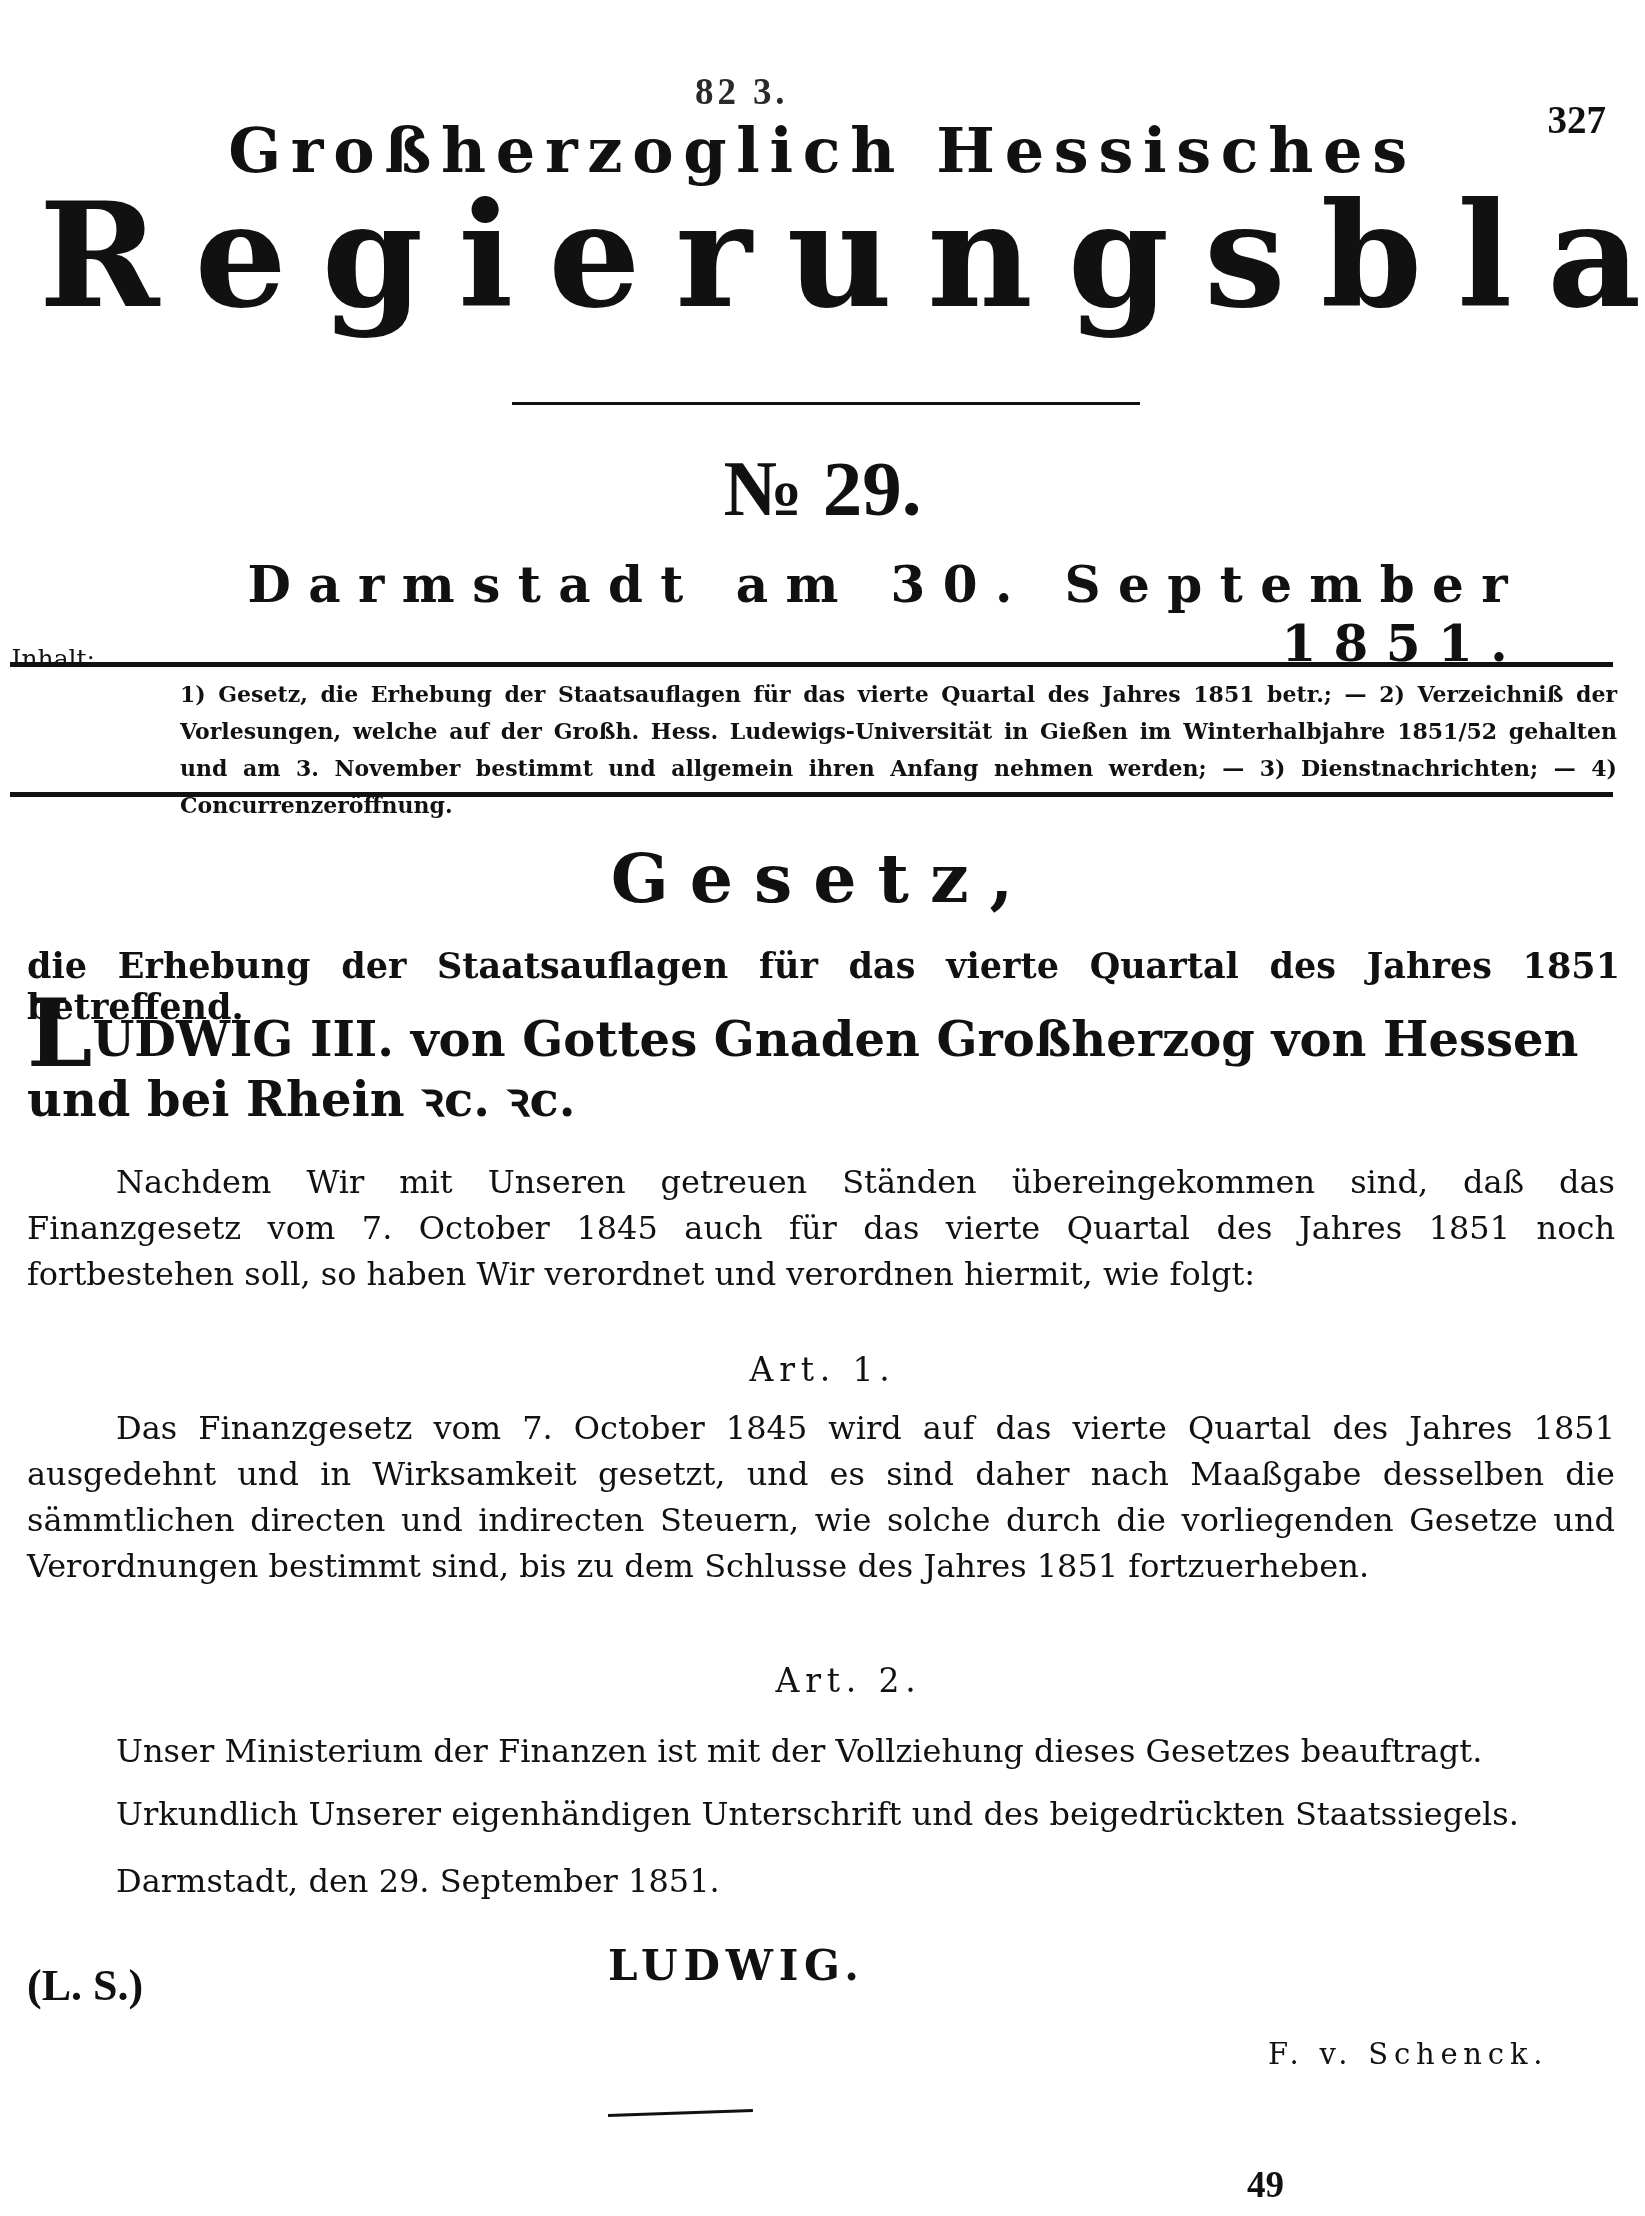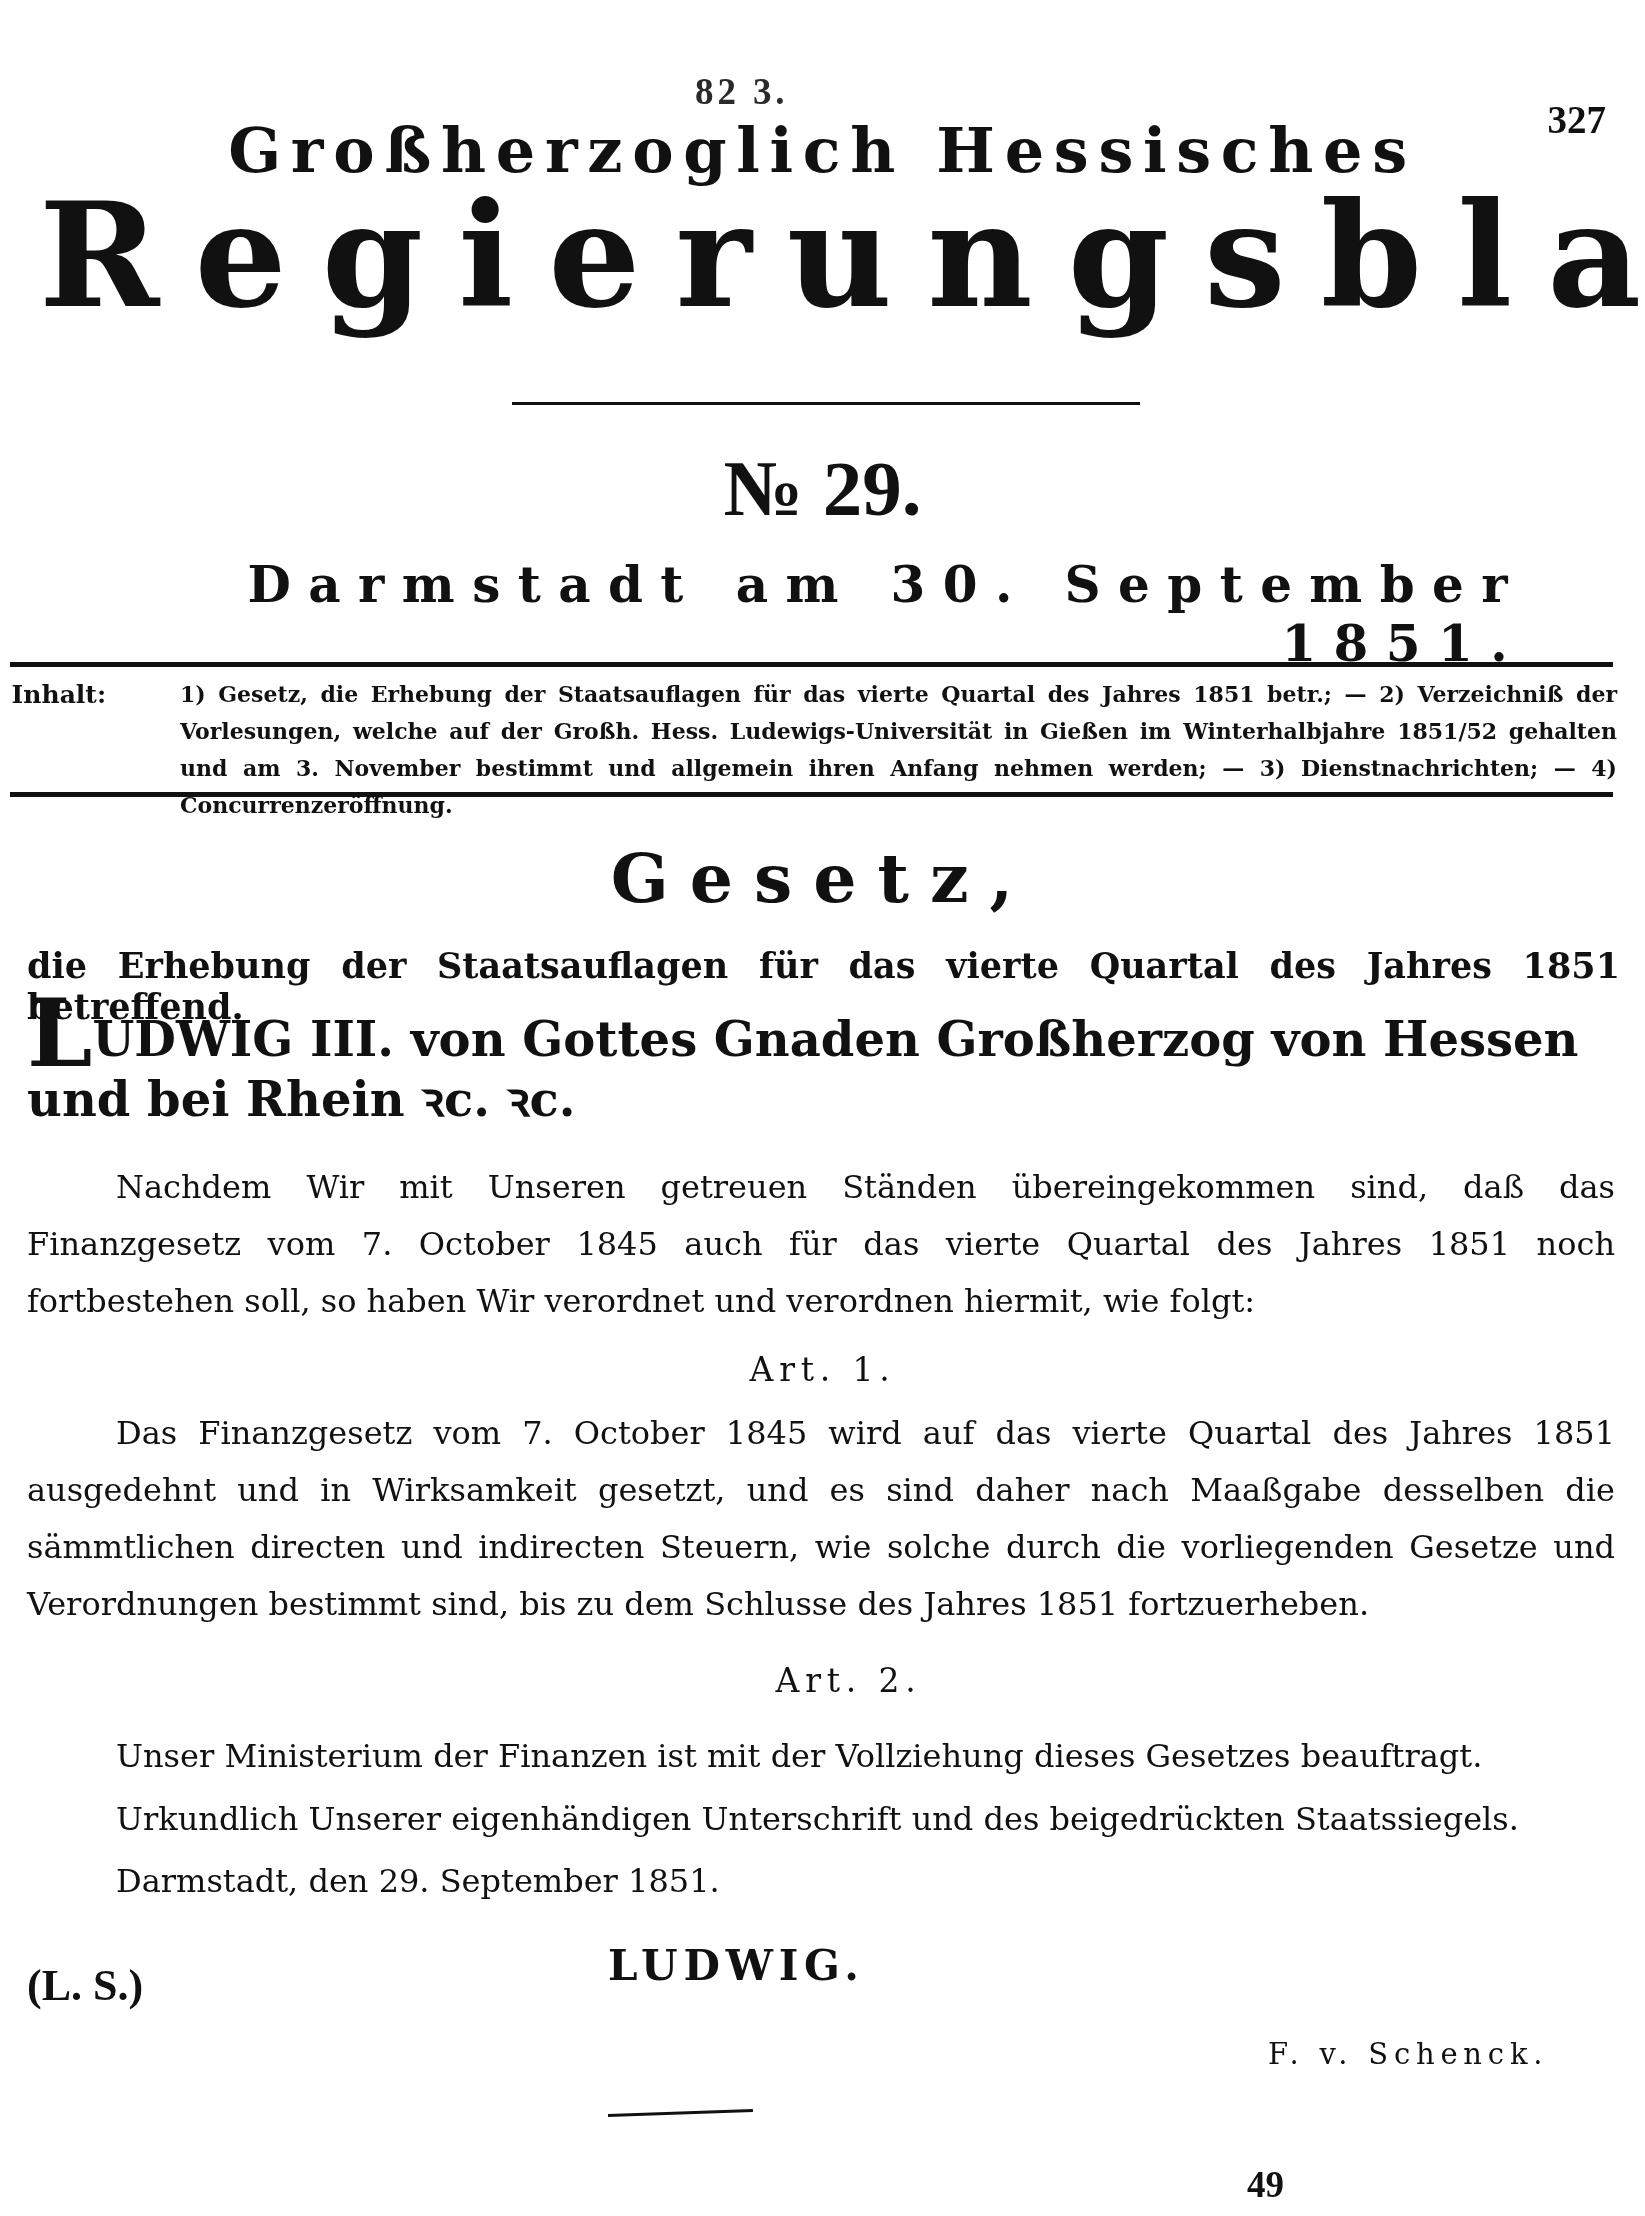--- a/index.html
+++ b/index.html
@@ -19,30 +19,30 @@
 
   .rule { background: #111; height: 3.9px; }
   .rule-top { left: 512px; top: 402px; width: 628px; height: 2.9px; }
 
   .issue-number { left: 0; width: 1645px; top: 444px; font-size: 79px; font-weight: bold; font-family: "Liberation Serif", serif; text-align: center; }
   .dateline { left: 154px; width: 1371px; top: 555px; font-size: 50px; font-weight: bold; letter-spacing: 17.4px; font-family: "DejaVu Serif", serif; text-align: right; }
 
   .rule-contents-top { left: 9.7px; top: 662px; width: 1603px; height: 4.8px; }
   .rule-contents-bottom { left: 9.7px; top: 792px; width: 1603px; height: 4.8px; }
 
-  .contents-label { left: 11.6px; top: 680px; font-size: 25px; font-weight: bold; font-family: "DejaVu Serif", serif; }
+  .contents-label { left: 11.6px; top: 644px; font-size: 25px; font-weight: normal; font-family: "DejaVu Serif", serif; }
   .contents-text { left: 180px; top: 676px; width: 1437px; font-size: 22px; line-height: 37px; font-weight: bold; text-align: justify; font-family: "DejaVu Serif", serif; }
 
   .law-title { left: 0; width: 1645px; top: 838px; font-size: 68px; font-weight: bold; letter-spacing: 21px; font-family: "DejaVu Serif", serif; }
   .law-subtitle { left: 27px; width: 1593px; top: 917px; font-size: 35px; font-weight: bold; font-family: "DejaVu Serif", serif; text-align: justify; margin-top: 28px; }
 
   .sovereign { left: 27px; width: 1593px; top: 1004px; font-size: 48px; font-weight: bold; line-height: 60px; font-family: "DejaVu Serif", serif; }
   .sovereign .drop { font-size: 93px; vertical-align: -9.7px; }
 
-  .para { left: 27px; width: 1588px; font-size: 32px; line-height: 57px; text-align: justify; font-family: "DejaVu Serif", serif; }
+  .para { left: 27px; width: 1588px; font-size: 32px; line-height: 46px; text-align: justify; font-family: "DejaVu Serif", serif; }
   .para-preamble { top: 1159px; text-indent: 89px; }
   .art-heading { left: 0; width: 1645px; font-size: 33px; letter-spacing: 5.8px; font-family: "DejaVu Serif", serif; }
   .art1 { top: 1350px; }
   .para-art1 { top: 1405px; text-indent: 89px; }
   .art2 { top: 1661px; margin-left: 26px; }
   .para-art2 { left: 116px; width: 1506px; top: 1728px; }
   .para-attest { left: 116px; width: 1506px; top: 1791px; }
   .place-date { left: 116px; top: 1862px; font-size: 32px; font-family: "DejaVu Serif", serif; }
 
   .seal { left: 27px; top: 1960px; font-size: 44px; font-weight: bold; font-family: "Liberation Serif", serif; }

